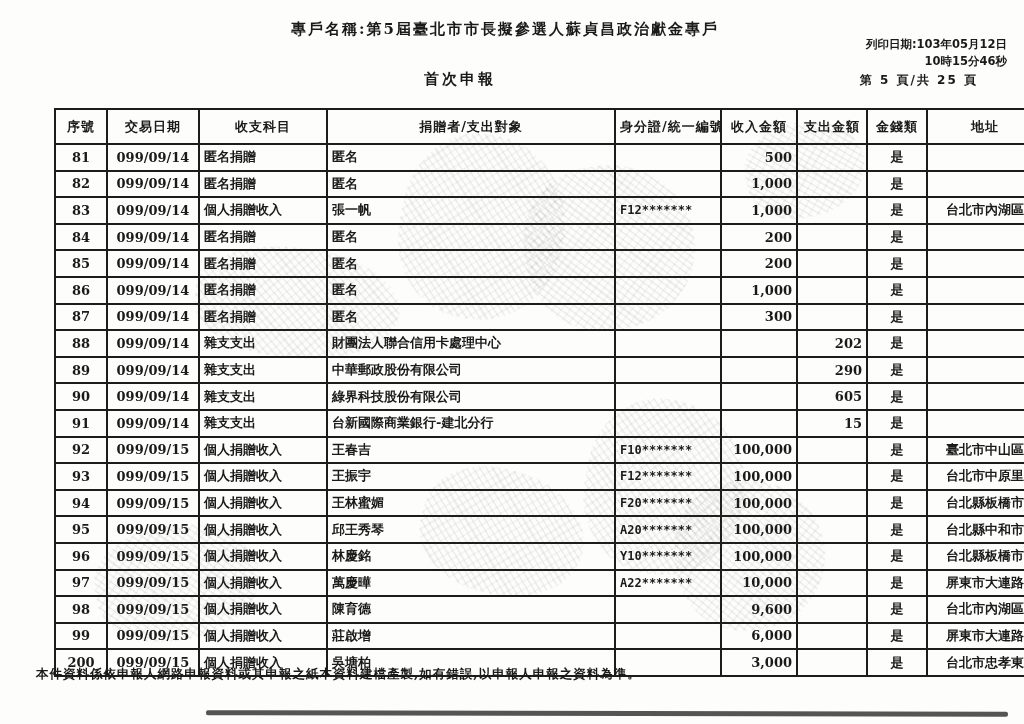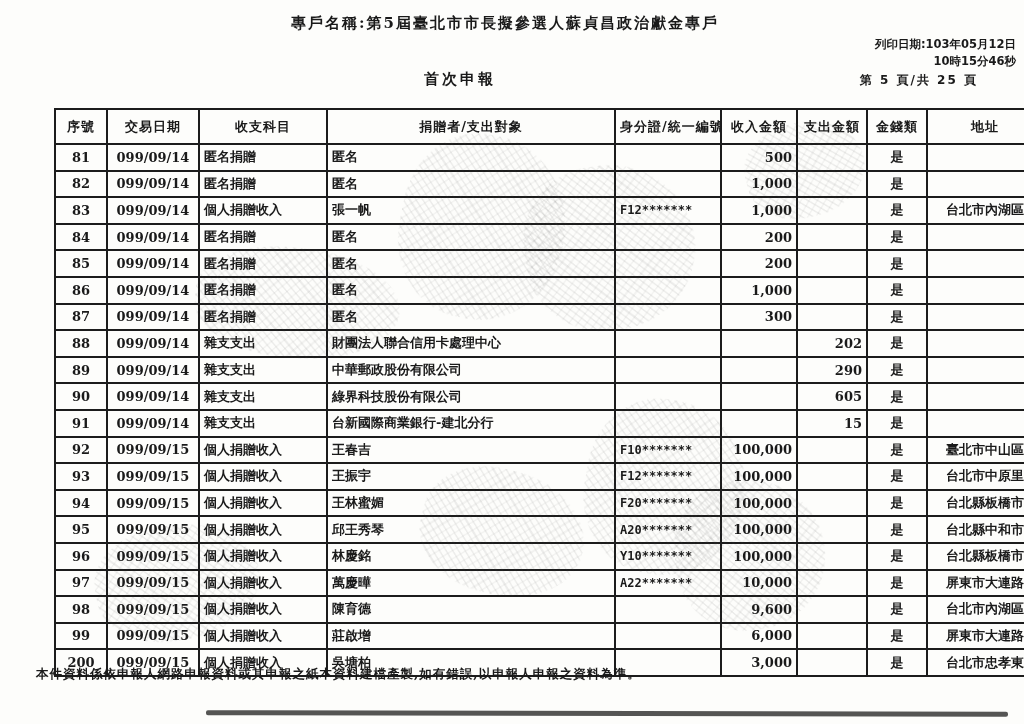--- a/index.html
+++ b/index.html
@@ -16,28 +16,29 @@
   
   .title-block {
     position:absolute; left:0; top:14px; width:1010px;
     text-align:center;
   }
   .doc-title {
     font-size:21px; font-weight:bold; letter-spacing:4px;
     color:#111;
   }
   .account-line {
+    margin-top:6px;
     font-size:15px; font-weight:bold; letter-spacing:2px;
   }
   .report-type {
     position:absolute; left:0; top:70px; width:920px; text-align:center;
     font-size:15px; font-weight:bold; letter-spacing:3px;
   }
   .print-info {
-    position:absolute; right:8px; top:36px; width:240px;
+    position:absolute; right:17px; top:36px; width:240px;
     text-align:right; font-size:11.5px; font-weight:bold;
     font-family:"DejaVu Sans","Liberation Sans",sans-serif;
     line-height:17px;
   }
   .page-info {
     position:absolute; right:46px; top:72px;
     font-size:12px; font-weight:bold; letter-spacing:2px;
     font-family:"DejaVu Sans","Liberation Sans",sans-serif;
   }
 

